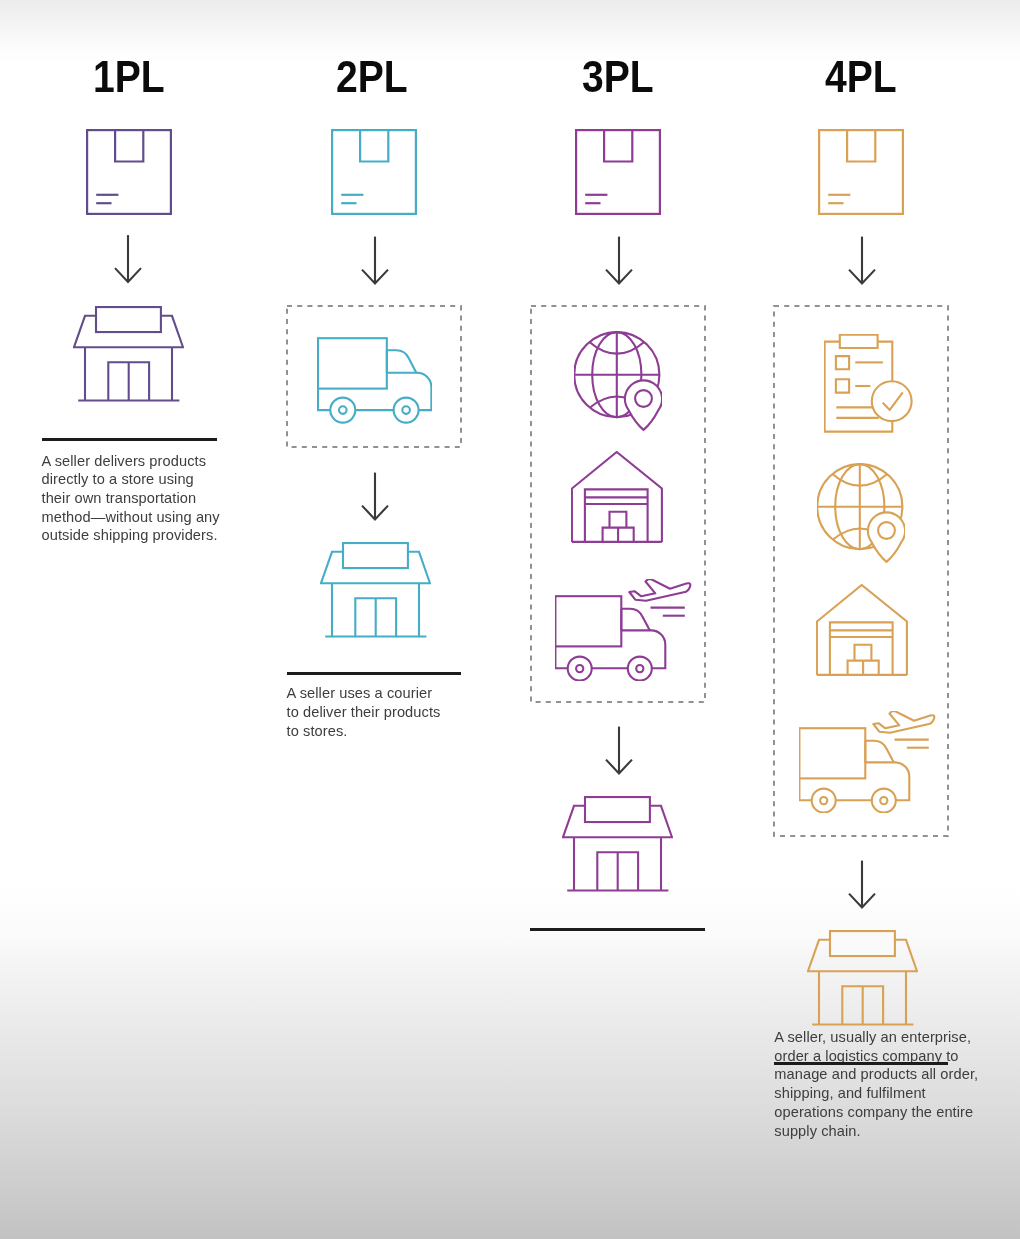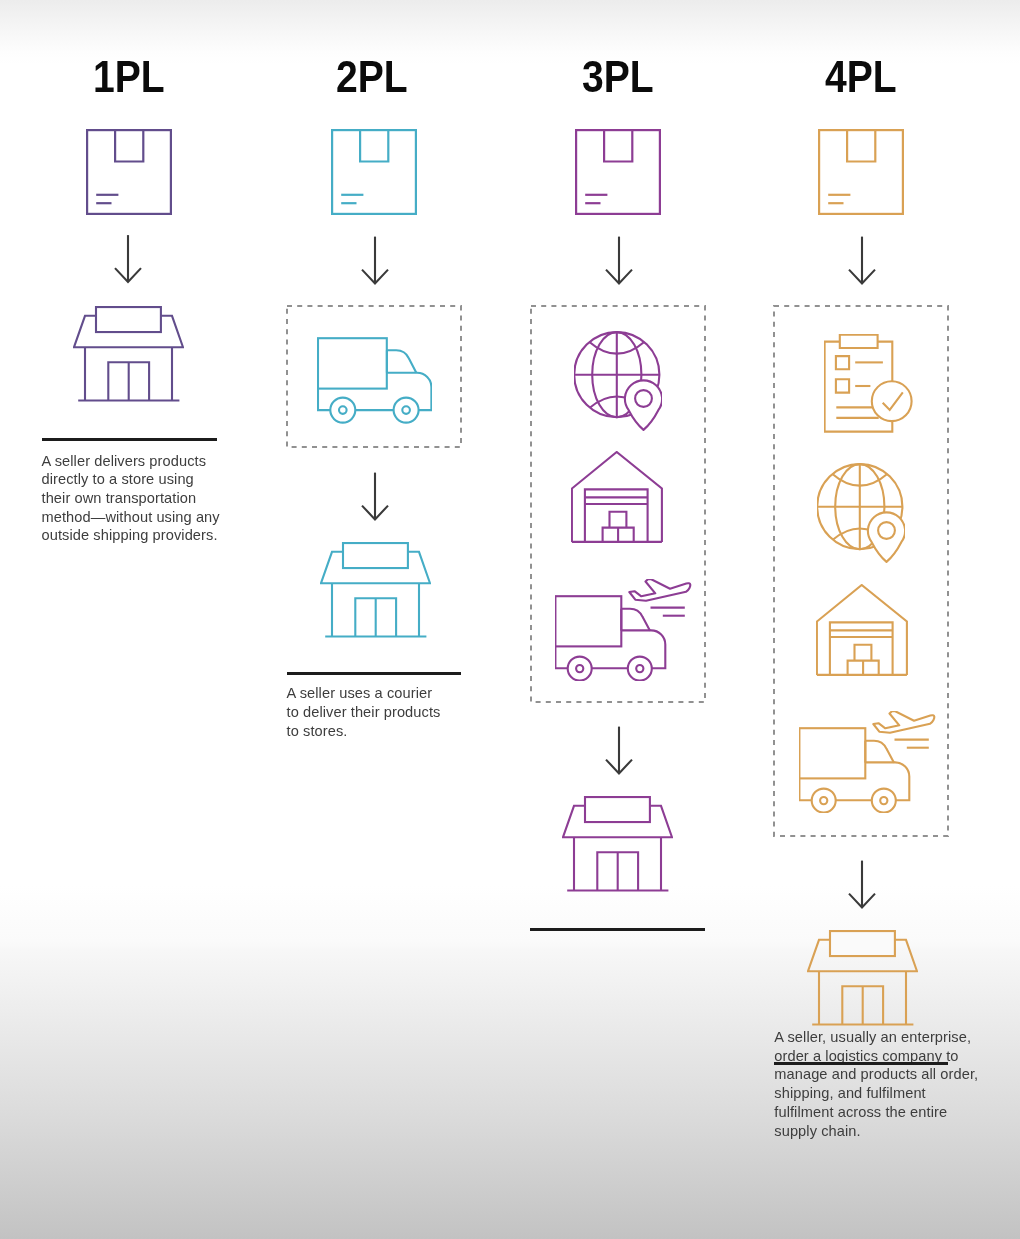--- a/index.html
+++ b/index.html
@@ -237,18 +237,18 @@
       <use href="#sym-store"></use>
     </svg>
   <svg class="dashbox" style="left:773px;top:305px;" width="176" height="532" viewBox="0 0 176 532">
       <rect x="1" y="1" width="174" height="530" fill="none" stroke="#919191" stroke-width="2" stroke-dasharray="5 5.2"></rect>
     </svg>
   <div class="desc" style="left:774.3px;top:1028px;">
     <div>A seller, usually an enterprise,</div>
     <div>order a logistics company to</div>
     <div>manage and products all order,</div>
     <div>shipping, and fulfilment</div>
-    <div>fulfilment across the entire</div>
+    <div>operations company the entire</div>
     <div>supply chain.</div>
   </div>
   <div class="rule" style="left:774.3px;top:1061.5px;width:174px;"></div>
 
 </div>
 
 </body></html>

